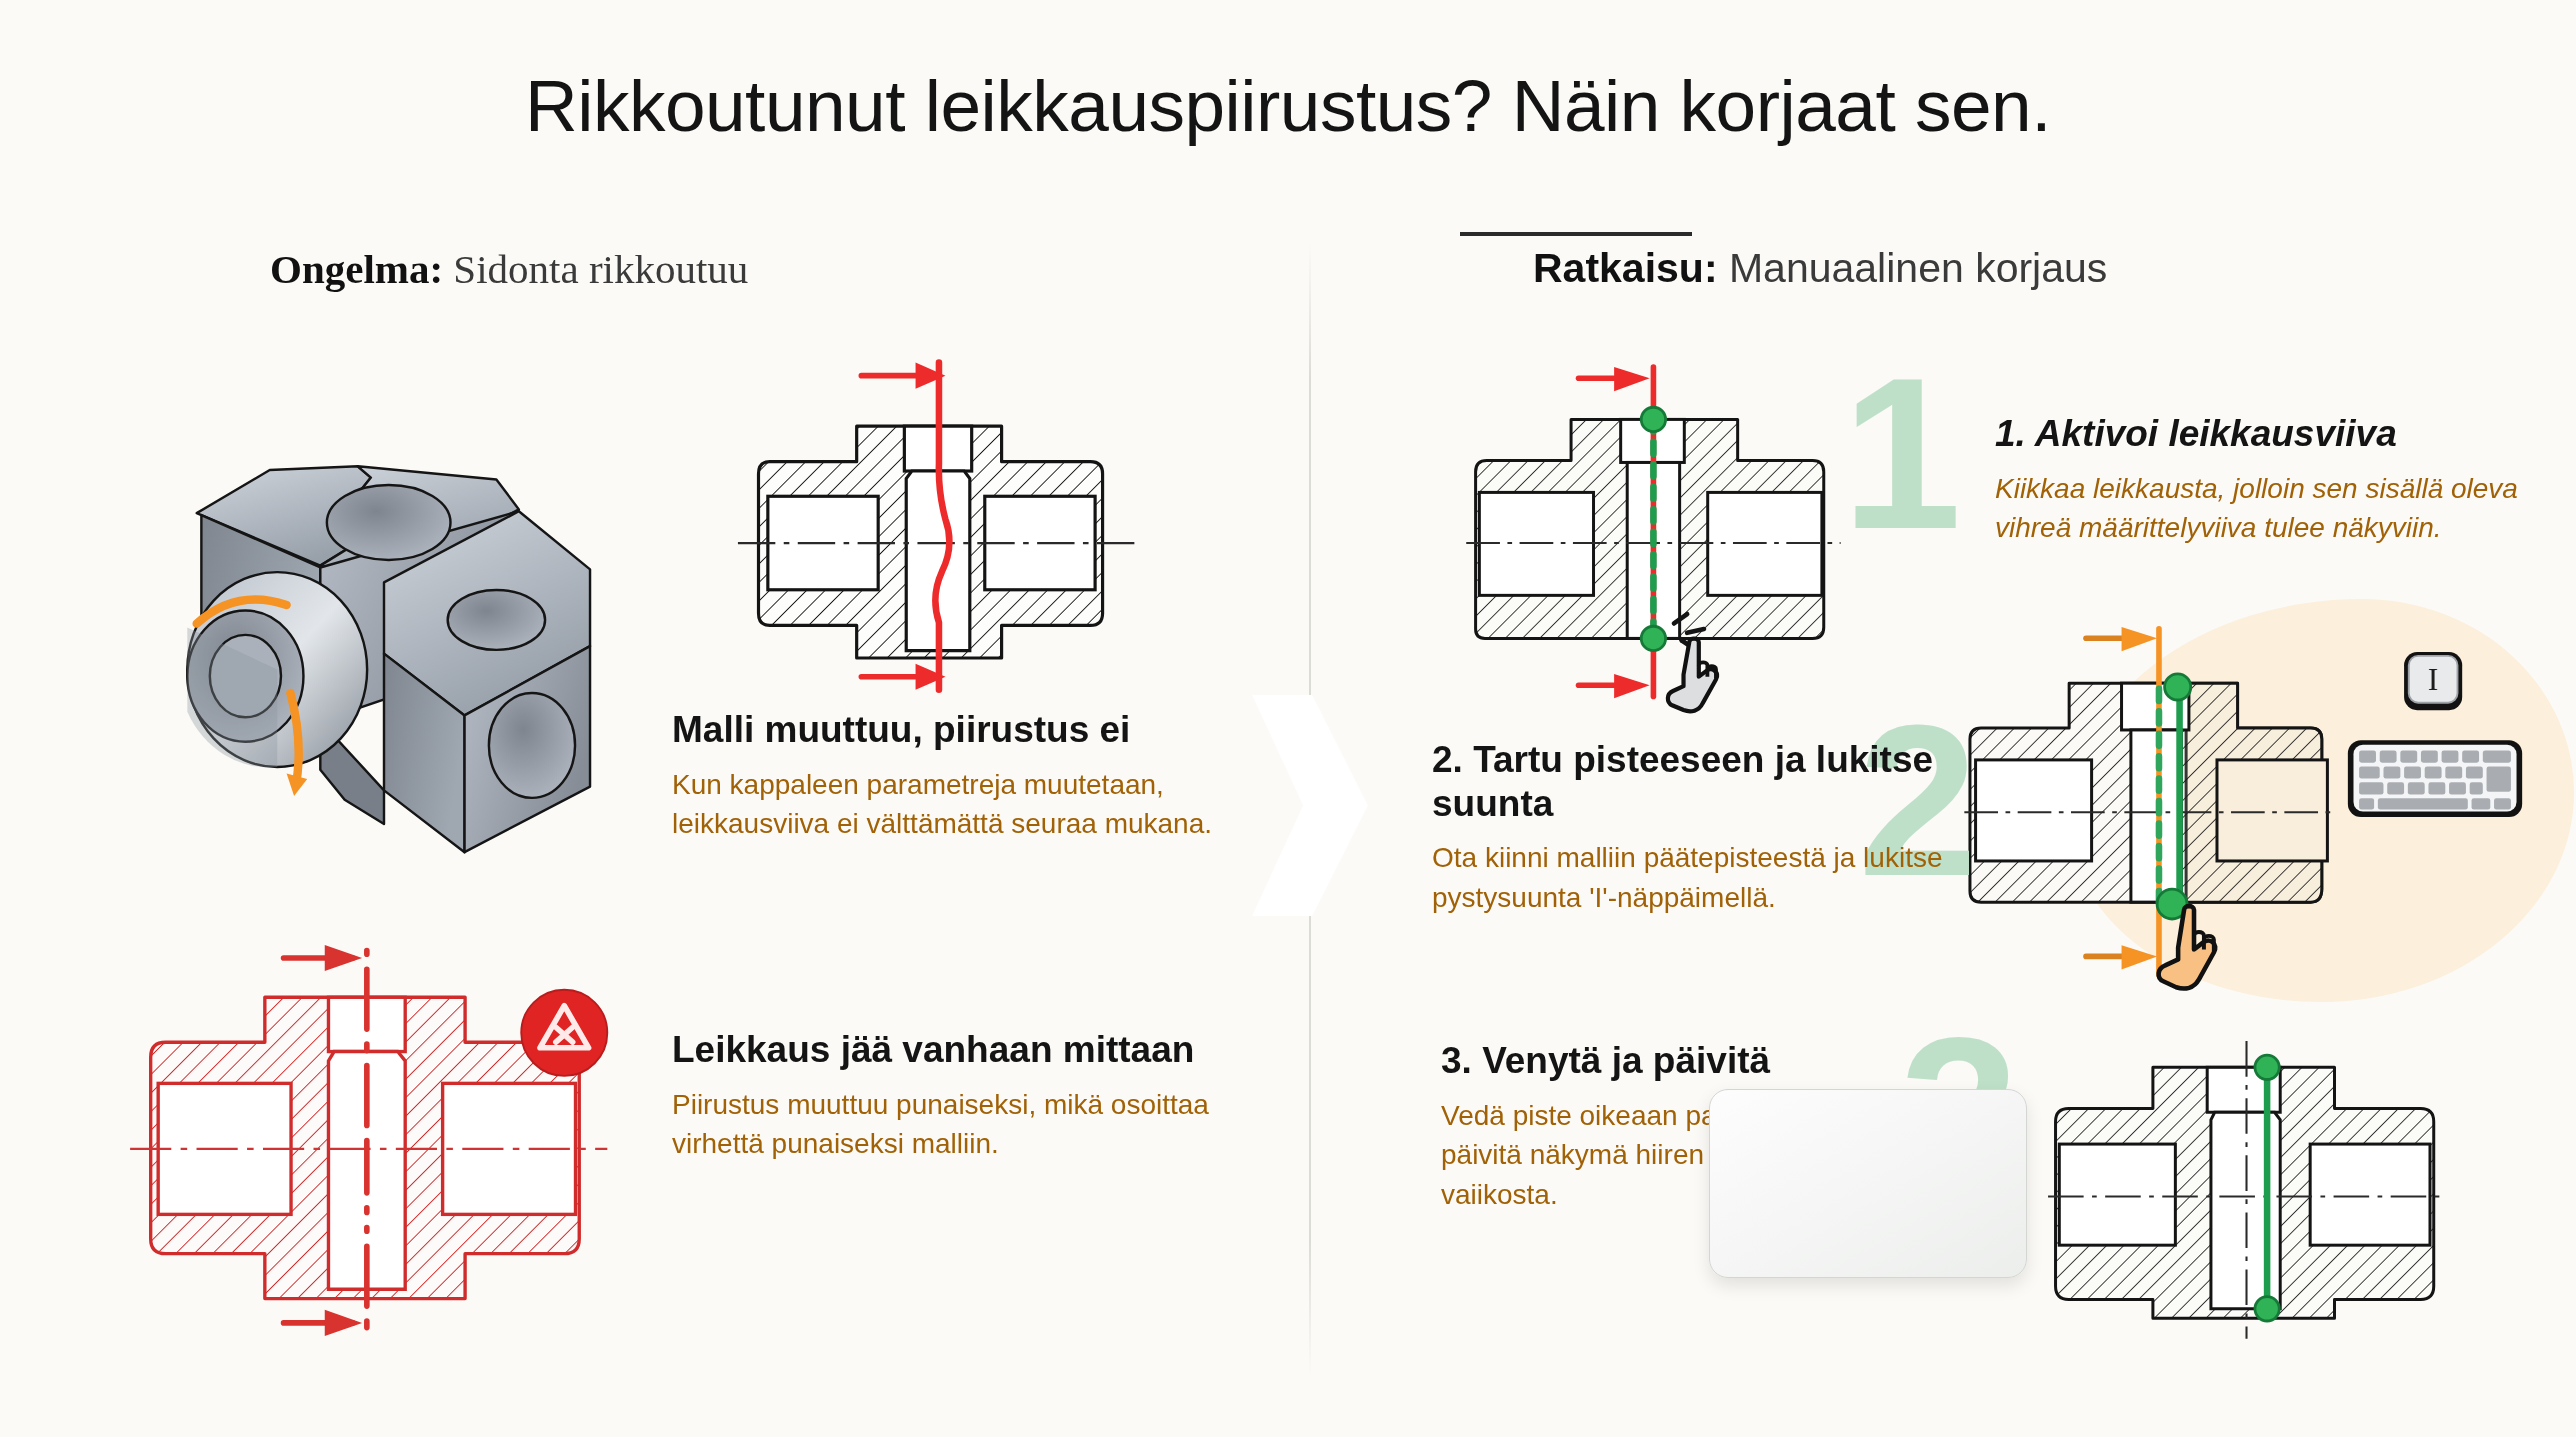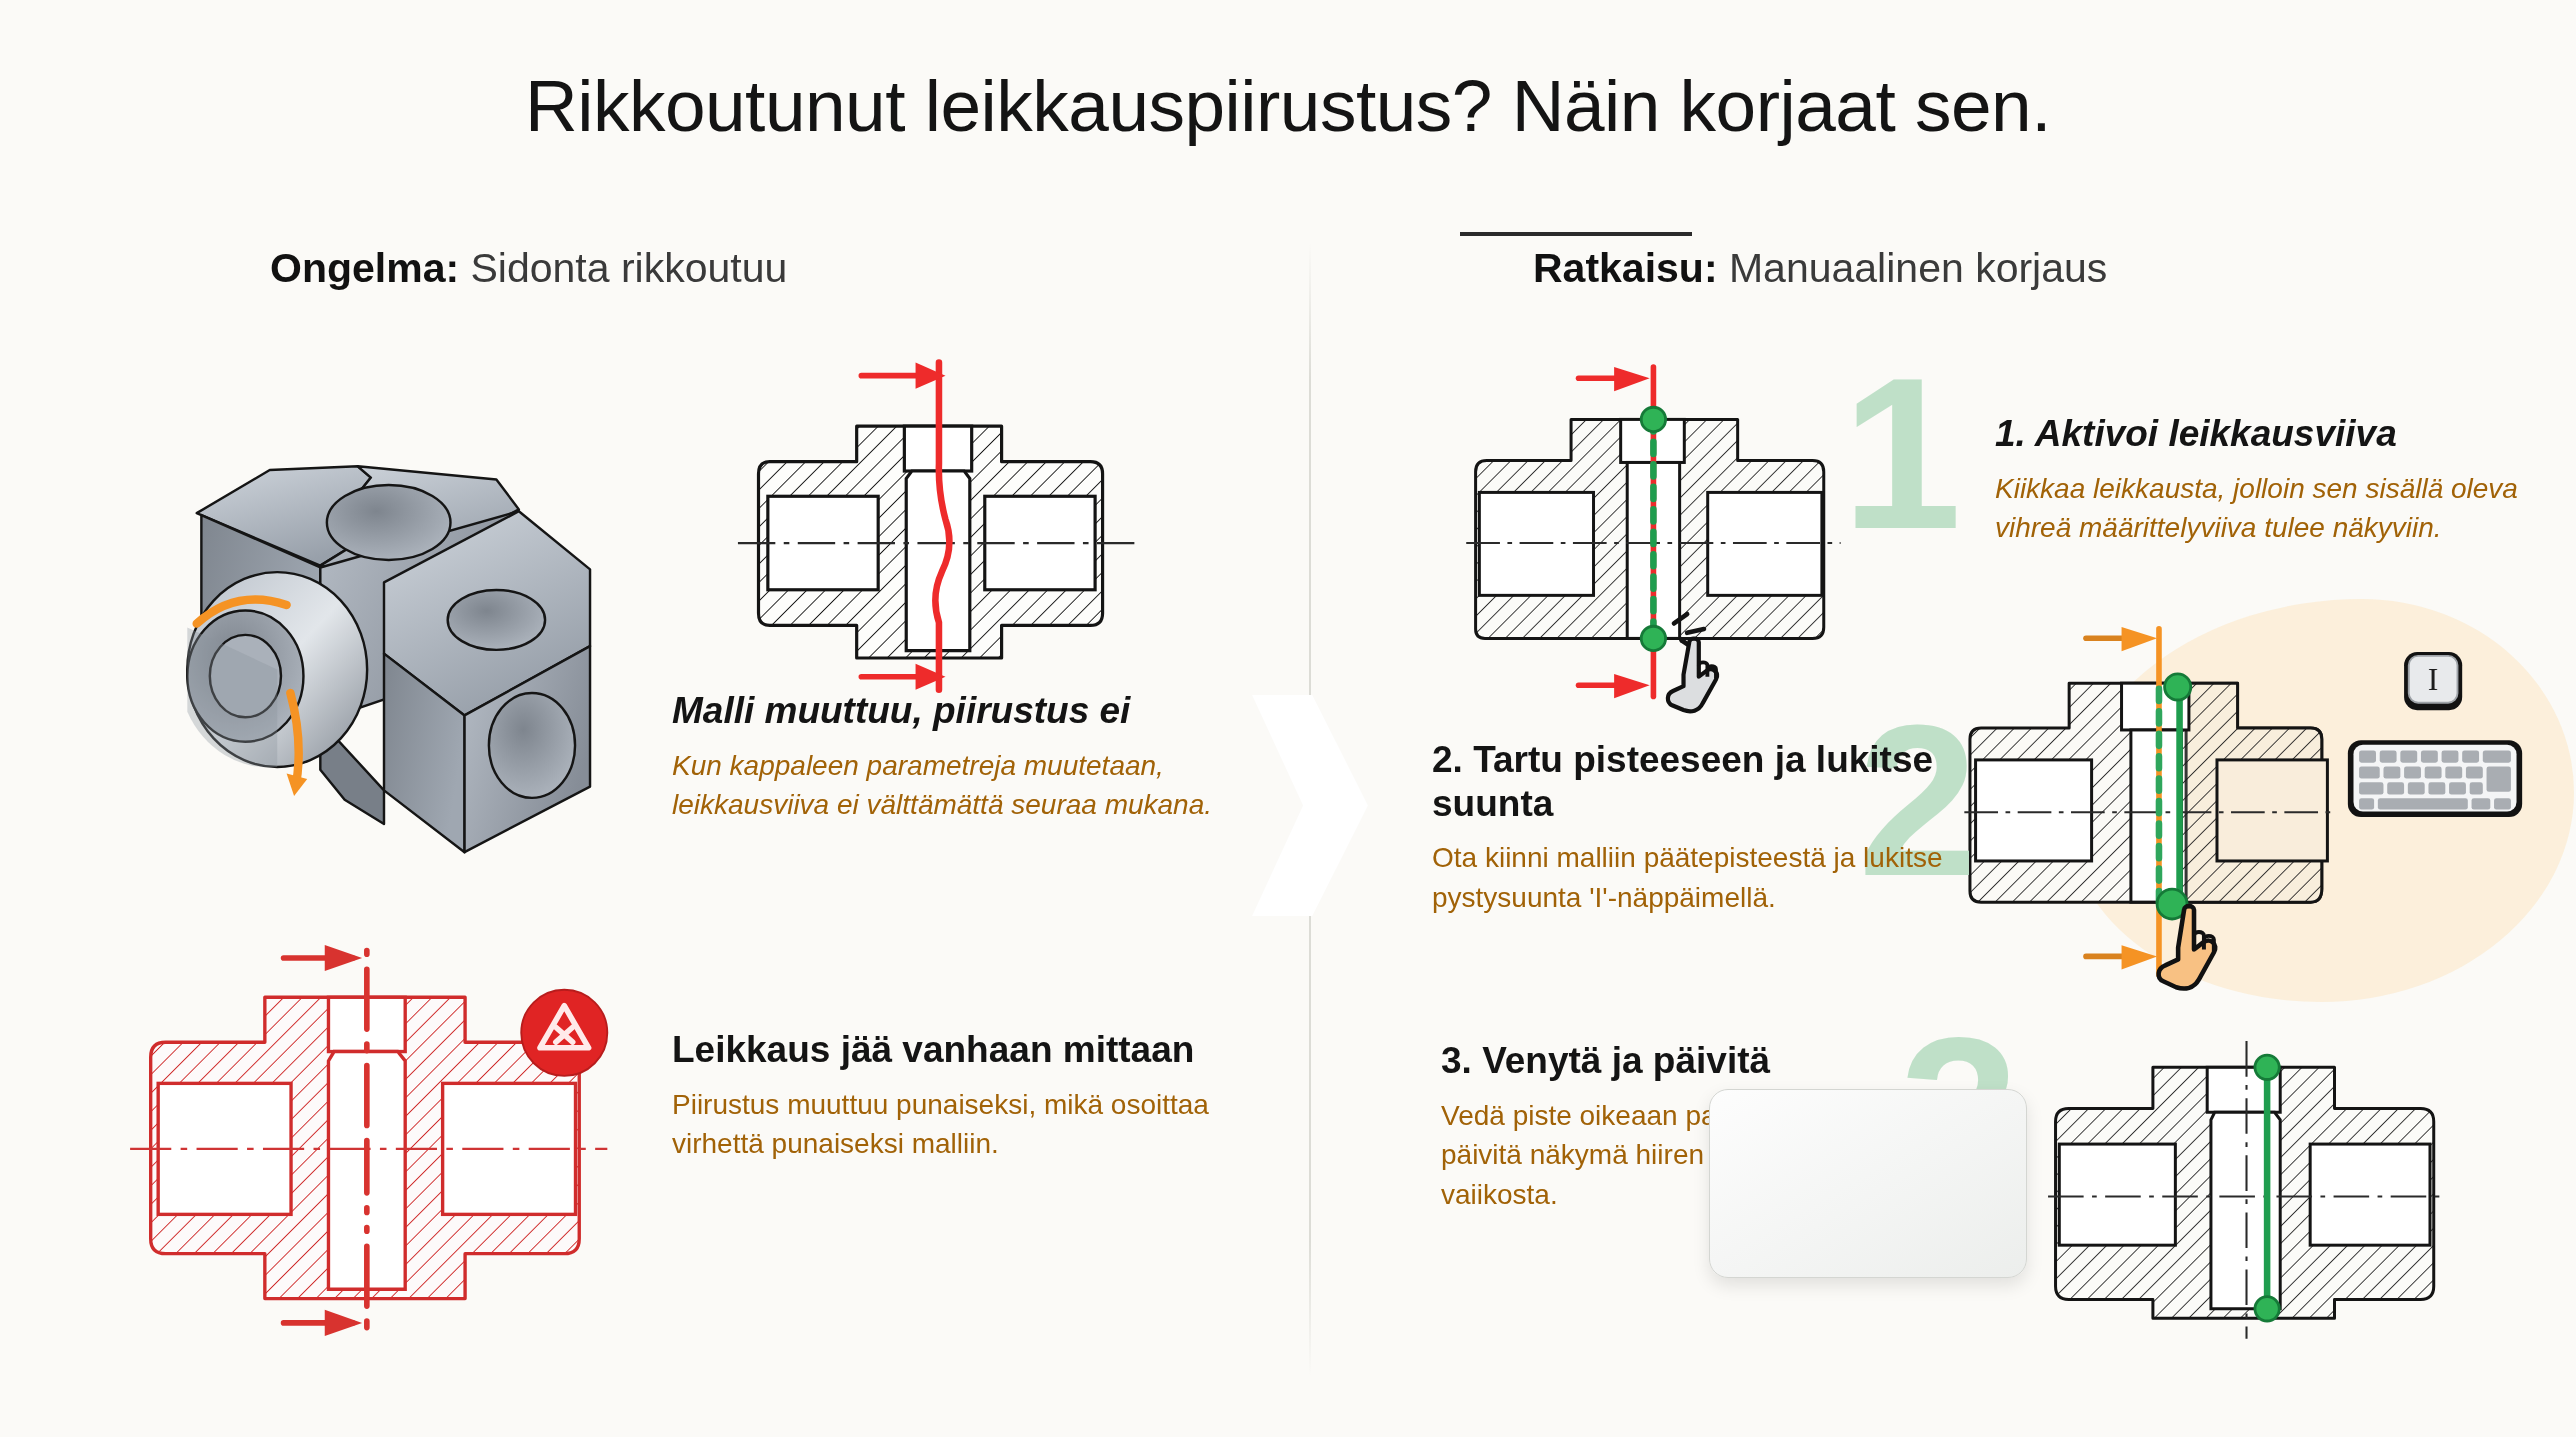--- a/index.html
+++ b/index.html
@@ -16,21 +16,21 @@
   .page-title {
     position:absolute; left:0; top:64px; width:2576px;
     text-align:center;
     font-size:73px; font-weight:400; letter-spacing:-0.5px;
     color:#141414;
   }
 
   
   .col-head { position:absolute; font-size:41px; color:#3a3a3a; white-space:nowrap; }
   .col-head b { color:#111; font-weight:700; }
-  #head-problem { left:270px; top:245px; }
+  #head-problem { left:270px; top:245px;font-family:Liberation Serif, serif; }
   #head-solution { left:1533px; top:245px; }
   .head-rule {
     position:absolute; left:1460px; top:232px; width:232px; height:3.7px;
     background:#2b2b2b;
   }
 
   
   .divider-line {
     position:absolute; left:1309px; top:243px; width:1.9px; height:1133px;
     background:linear-gradient(to bottom, rgba(0,0,0,0), #dcdcd6 12%, #dcdcd6 88%, rgba(0,0,0,0));
@@ -49,21 +49,21 @@
   }
   #wm1 { left:1842px; top:346px; }
   #wm2 { left:1858px; top:693px; }
   #wm3 { left:1900px; top:1006px; }
 
   
   .blk { position:absolute; }
   .blk h3 { font-size:37px; font-weight:700; line-height:1.18; color:#141414; }
   .blk p  { font-size:28px; font-weight:400; line-height:1.42; color:#a16207; margin-top:13px; }
 
-  #txt-problem1  { left:672px;  top:689px;  width:618px;font-style:italic; }
+  #txt-problem1  { left:672px;  top:708px;  width:618px; }
   #txt-problem2  { left:672px;  top:1028px; width:618px; }
   #txt-step1     { left:1995px; top:412px;  width:580px;font-style:italic; }
   #txt-step2     { left:1432px; top:738px;  width:562px; }
   #txt-step3     { left:1430px; top:1039px; width:421px;margin-left:11px; }
 
   
   .blank-card {
     position:absolute; left:1709px; top:1089px; width:318px; height:189px;
     background:linear-gradient(150deg,#fdfdfd,#eceeec);
     border:0.9px solid #d4d6d2; border-radius:19px;

